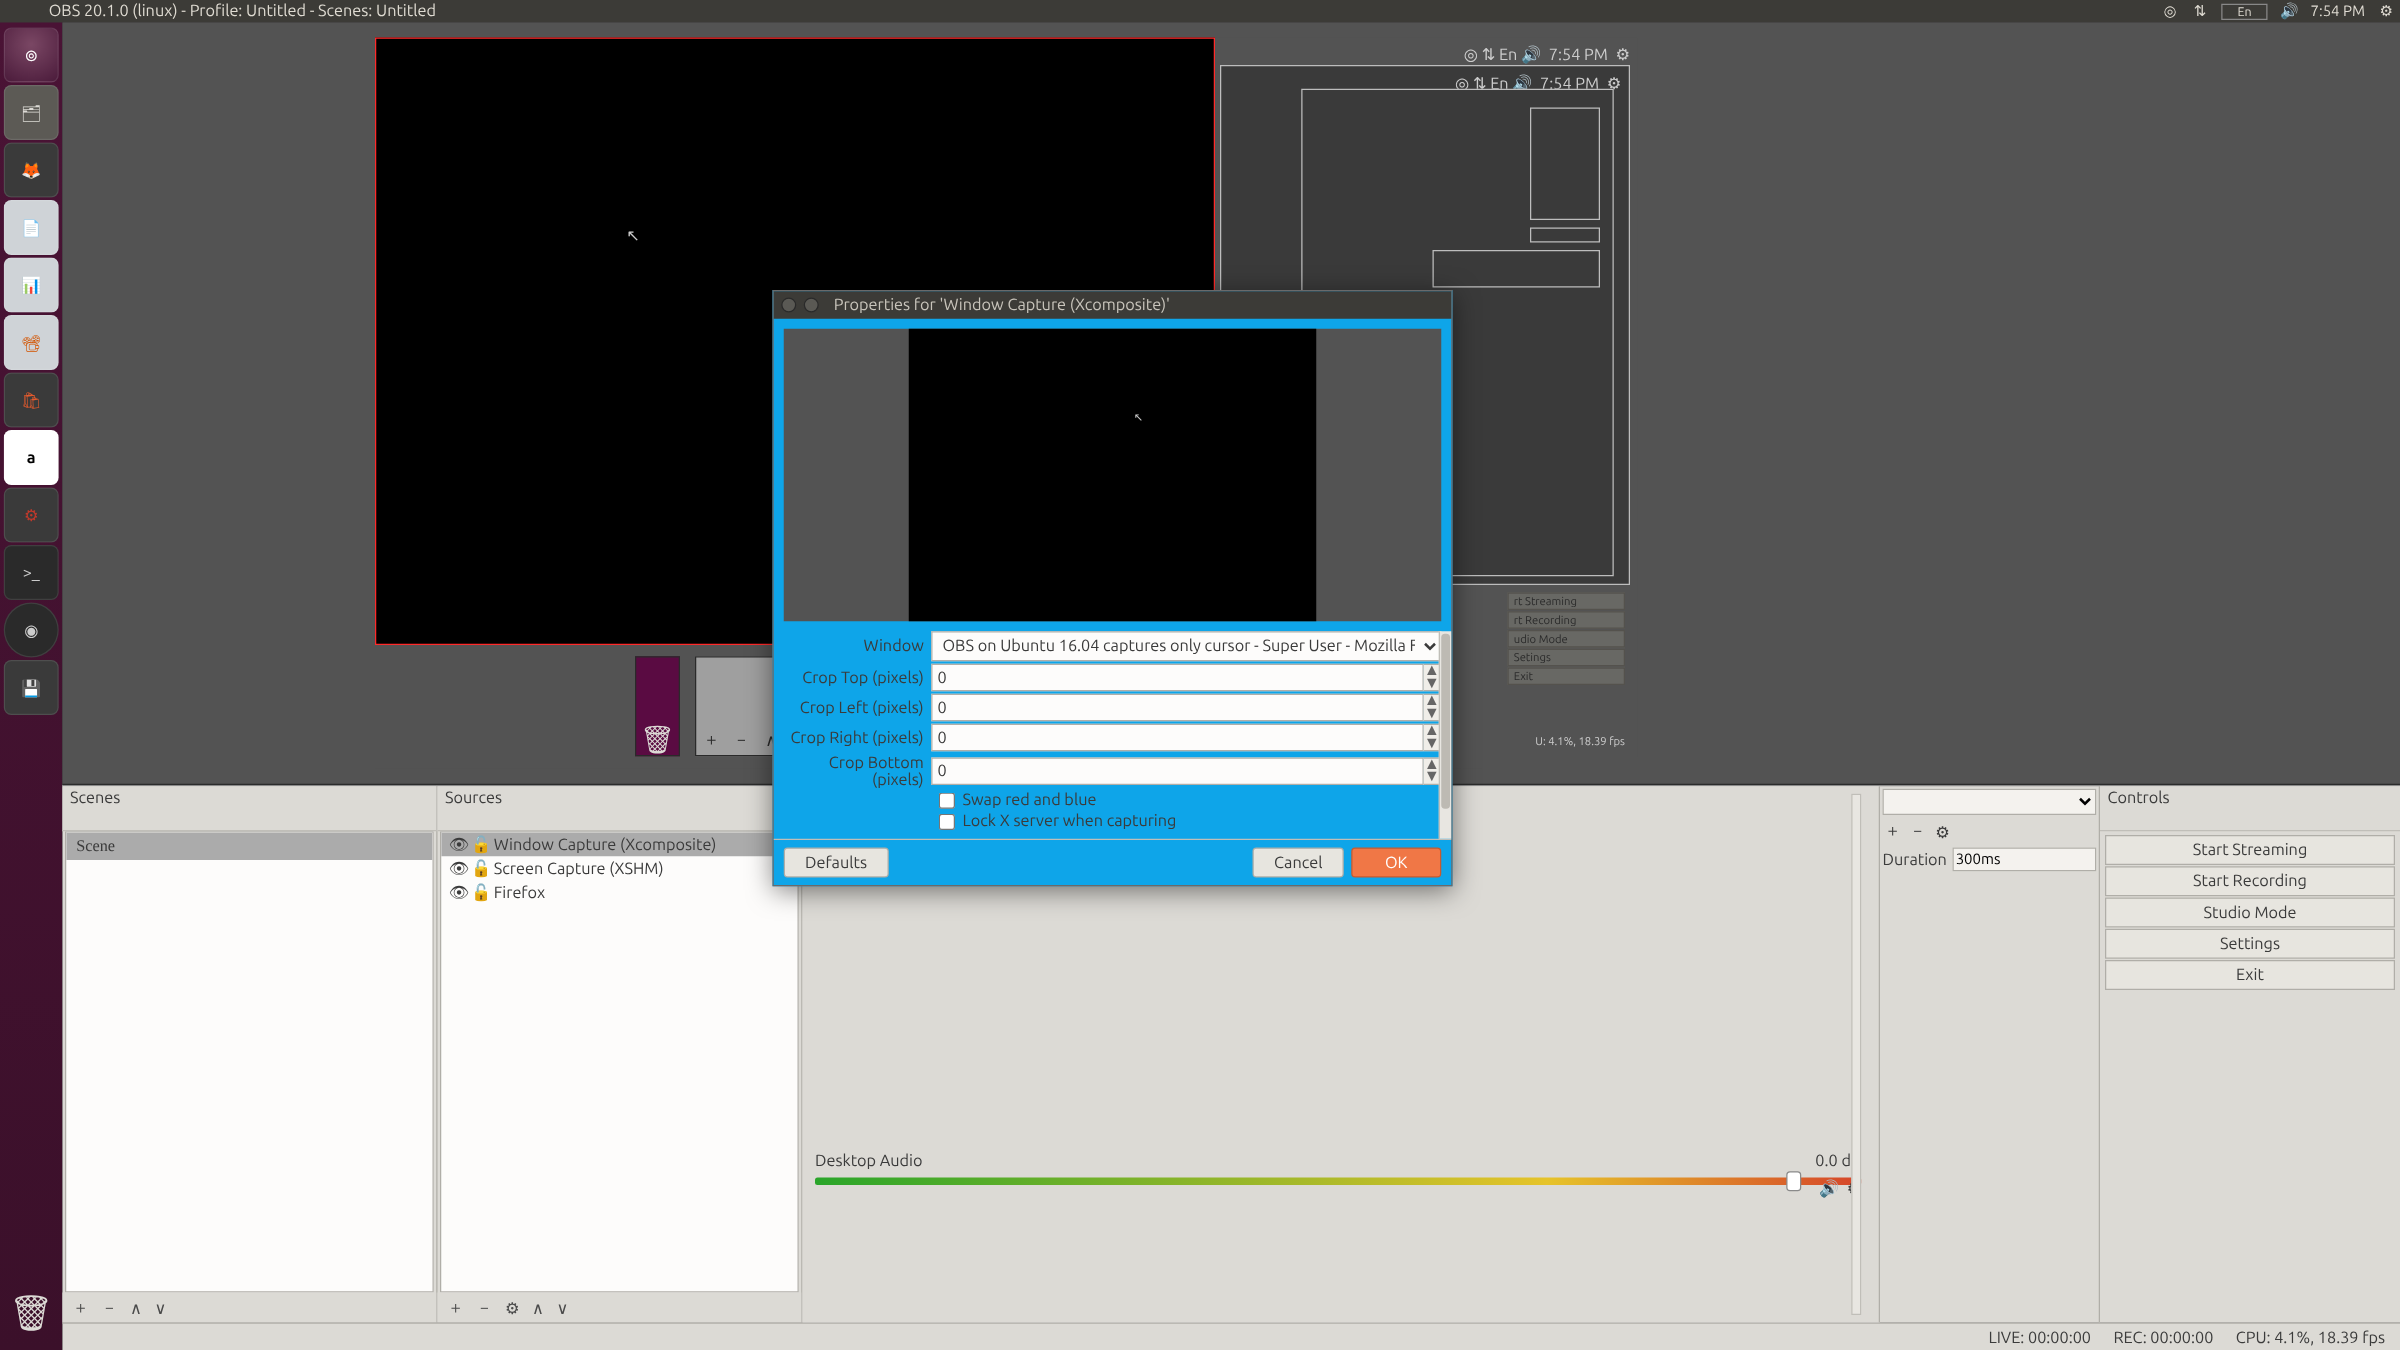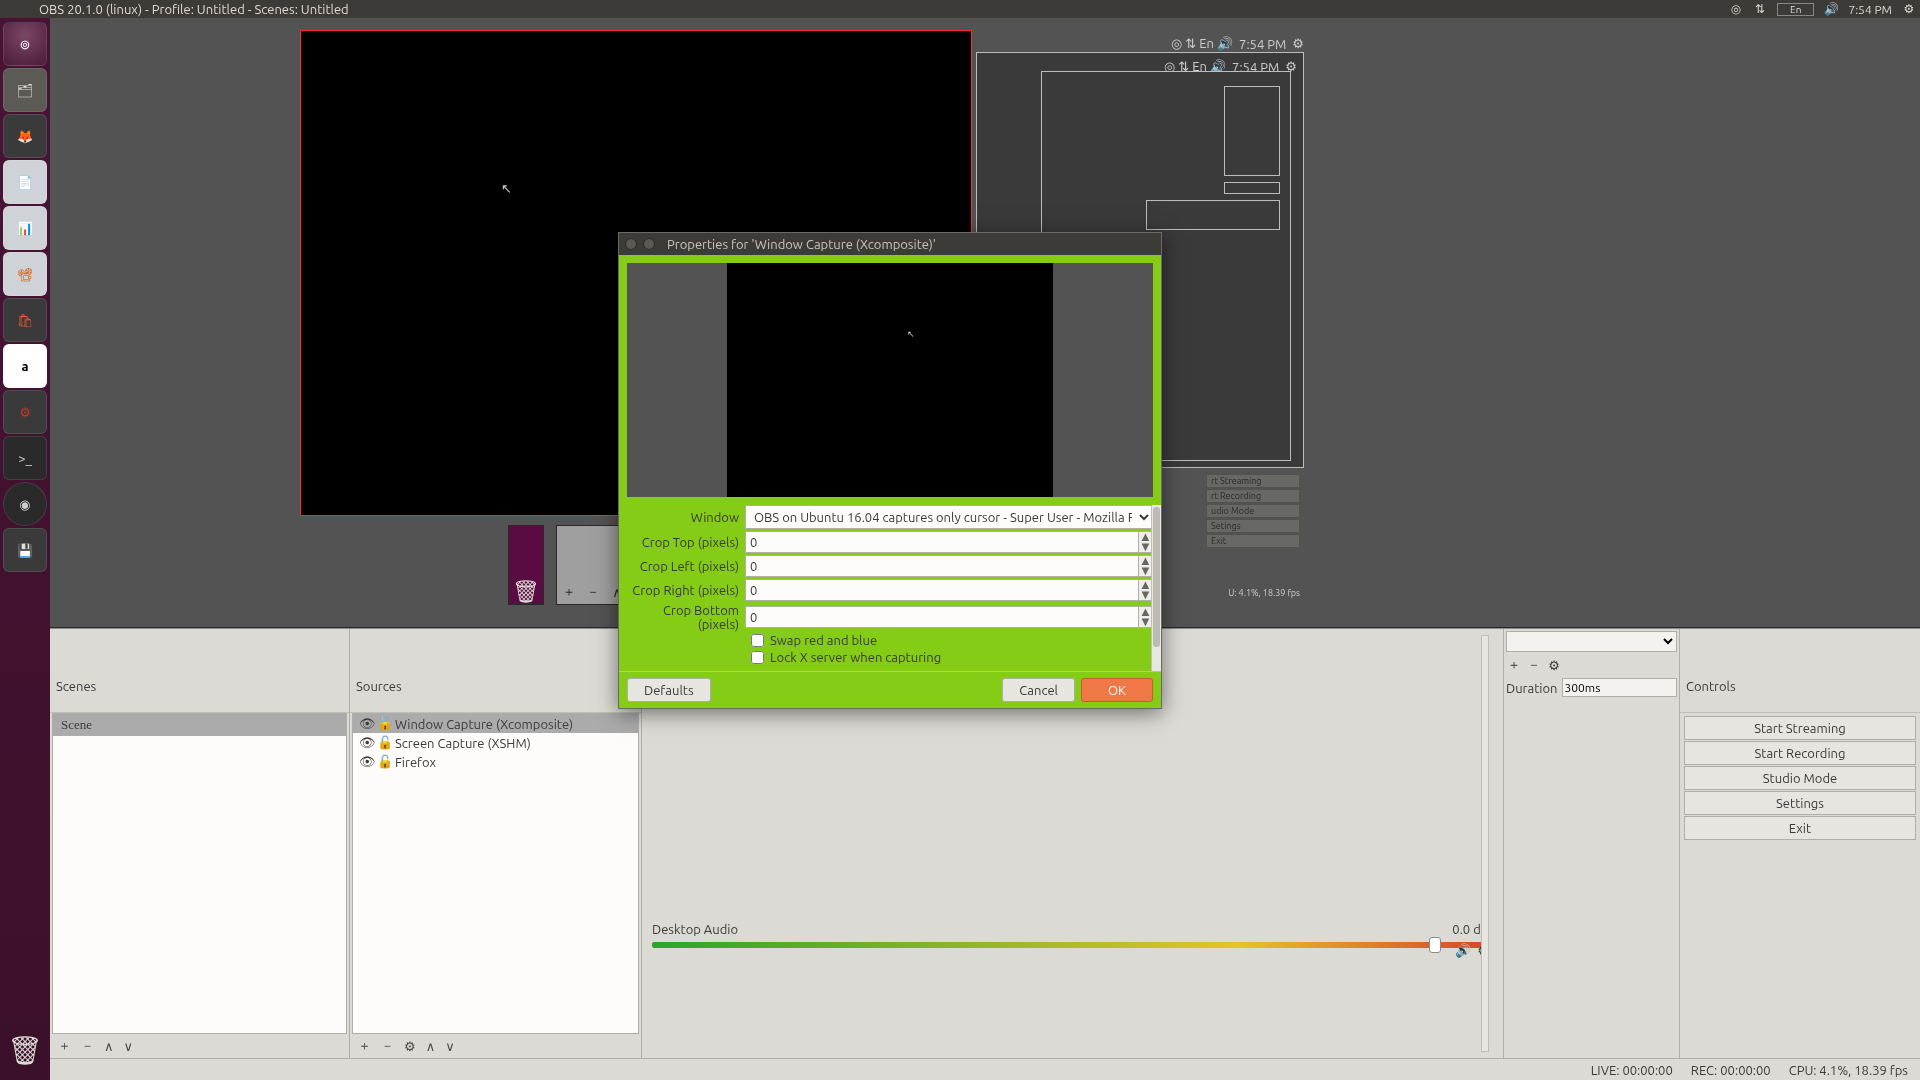--- a/index.html
+++ b/index.html
@@ -45,21 +45,21 @@
 
 .below-preview { position: absolute; bottom: 10px; left: 208px; display: flex; gap: 12px; }
 .trash-box { width: 36px; height: 80px; background: #5a0b42; border: 1px solid #2a2a2a; display: flex; align-items: flex-end; justify-content: center; }
 .toolbox { width: 194px; height: 80px; border: 1px solid #2a2a2a; background: #5a5a5a; display: flex; align-items: flex-end; padding: 4px; gap: 8px; }
 .toolbox.bg-light { background: #9f9f9f; }
 .toolbox .iconbtn { width: 16px; height: 16px; color: #2a2a2a; }
 
 
 .panels { flex: 1; display: flex; border-top: 1px solid #8a8a8a; background: #dcdad5; }
 .panel { border-right: 1px solid #b0aea8; display: flex; flex-direction: column; }
-.panel-header { height: 36px; background: #dcdad5; color: #3a3a3a; font-size: 13px; padding: 2px 6px; border-bottom: 1px solid #c0beb8; margin-top: 48px; }
+.panel-header { height: 36px; background: #dcdad5; color: #3a3a3a; font-size: 13px; padding: 2px 6px; border-bottom: 1px solid #c0beb8; }
 .panel-body { flex: 1; background: #fdfcfb; border: 1px solid #b0aea8; margin: 0 2px; overflow: hidden; }
 .panel-footer { height: 24px; background: #dcdad5; display: flex; align-items: center; gap: 10px; padding: 0 8px; color: #4a4a4a; }
 .panel-footer .iconbtn { cursor: pointer; }
 
 .scenes { width: 300px; }
 .sources { width: 292px; }
 .mixer-area { flex: 1; position: relative; background: #dcdad5; }
 .transitions { width: 176px; }
 .controls { width: 240px; border-right: none; }
 
@@ -79,21 +79,21 @@
 .transitions select, .transitions input { width: 100%; border: 1px solid #b0aea8; background: #f4f2ee; font-size: 12px; padding: 2px; }
 .transitions .row { display: flex; align-items: center; gap: 4px; padding: 2px; }
 .transitions .iconbtn { width: 16px; color: #3b3b3b; }
 
 .controls .btn { display: block; width: 100%; border: 1px solid #b0aea8; background: #e7e5df; color: #3b3b3b; padding: 4px; margin: 1px 0; font-size: 13px; cursor: pointer; text-align: center; }
 
 
 .statusbar { height: 22px; background: #dcdad5; border-top: 1px solid #b0aea8; display: flex; justify-content: flex-end; align-items: center; gap: 18px; padding: 0 12px; color: #3b3b3b; font-size: 12px; }
 
 
-.dialog { position: absolute; left: 618px; top: 232px; width: 544px; background: #84cc16; border: 1px solid #6a6a6a; box-shadow: 0 4px 20px rgba(0,0,0,.5); }
+.dialog { position: absolute; left: 618px; top: 232px; width: 544px; background: #0ea5e9; border: 1px solid #6a6a6a; box-shadow: 0 4px 20px rgba(0,0,0,.5); }
 .dialog-titlebar { height: 22px; background: #3c3b37; color: #c8c4bb; display: flex; align-items: center; padding: 0 6px; gap: 6px; font-size: 12px; }
 .dialog-titlebar .wbtn { width: 12px; height: 12px; border-radius: 50%; background: #5a5954; border: 1px solid #2a2a2a; }
 .dialog-preview { margin: 8px; height: 234px; background: #535353; display: flex; justify-content: center; }
 .dialog-preview .inner { width: 62%; height: 100%; background: #000; position: relative; }
 .dialog-preview .cursor { position: absolute; left: 180px; top: 66px; color: #ccc; font-size: 9px; }
 .dialog-form { padding: 0 8px 4px 8px; position: relative; }
 .form-row { display: flex; align-items: center; margin: 2px 0; }
 .form-row label { width: 118px; text-align: right; color: #3b3b3b; font-size: 13px; padding-right: 6px; }
 .form-row .field { flex: 1; }
 .form-row select, .form-row input[type=text] { width: 100%; border: 1px solid #b0aea8; background: #fdfcfb; color: #3b3b3b; padding: 3px 4px; font-size: 13px; }

